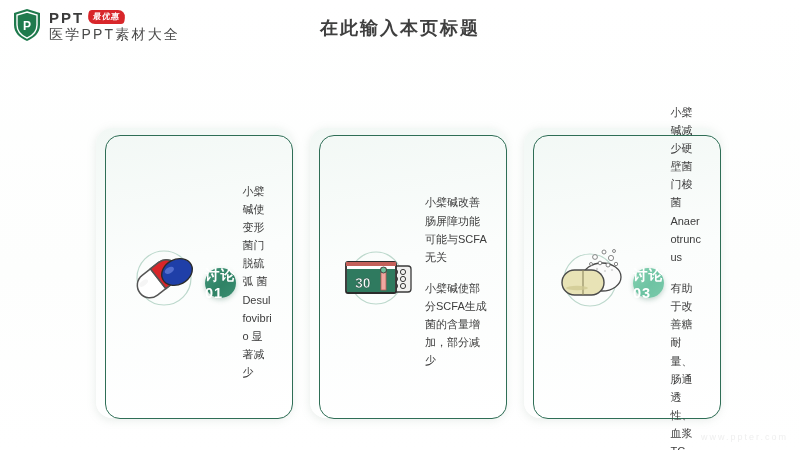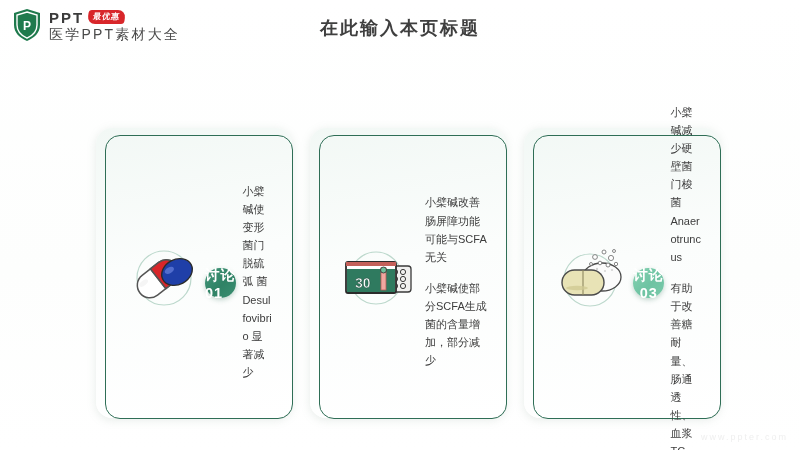--- a/index.html
+++ b/index.html
@@ -165,21 +165,21 @@
     align-items: center;
     justify-content: center;
     color: #ffffff;
     font-size: 14.5px;
     font-weight: bold;
     letter-spacing: 1px;
     box-shadow: 0 2px 5px rgba(60,120,95,0.3);
   }
   .badge-1 { background: linear-gradient(135deg, #43977a 0%, #2f8265 55%, #3b8f72 100%); }
   .badge-2 { background: linear-gradient(135deg, #84cfae 0%, #6dc0a0 55%, #78c8a8 100%); }
-  .badge-3 { background: linear-gradient(135deg, #86d2b1 0%, #6ec3a3 55%, #7acaaa 100%); text-align: center; }
+  .badge-3 { background: linear-gradient(135deg, #86d2b1 0%, #6ec3a3 55%, #7acaaa 100%); }
 
   .card-body {
     margin-top: 3px;
     width: 100%;
     display: flex;
     flex-direction: column;
     gap: 13px;
   }
   .card-para {
     font-size: 11px;

